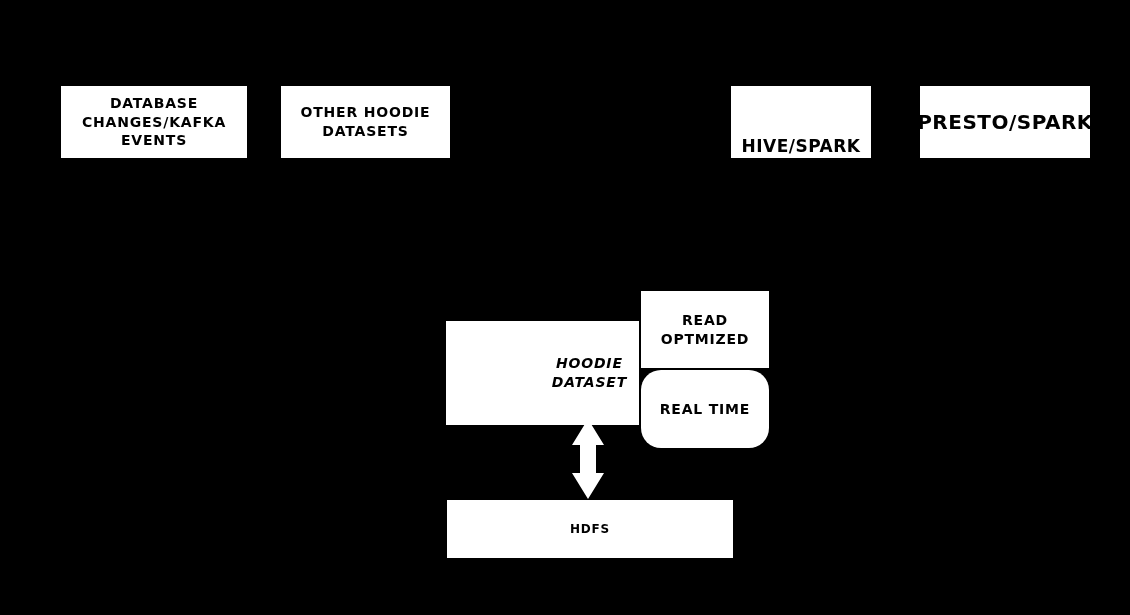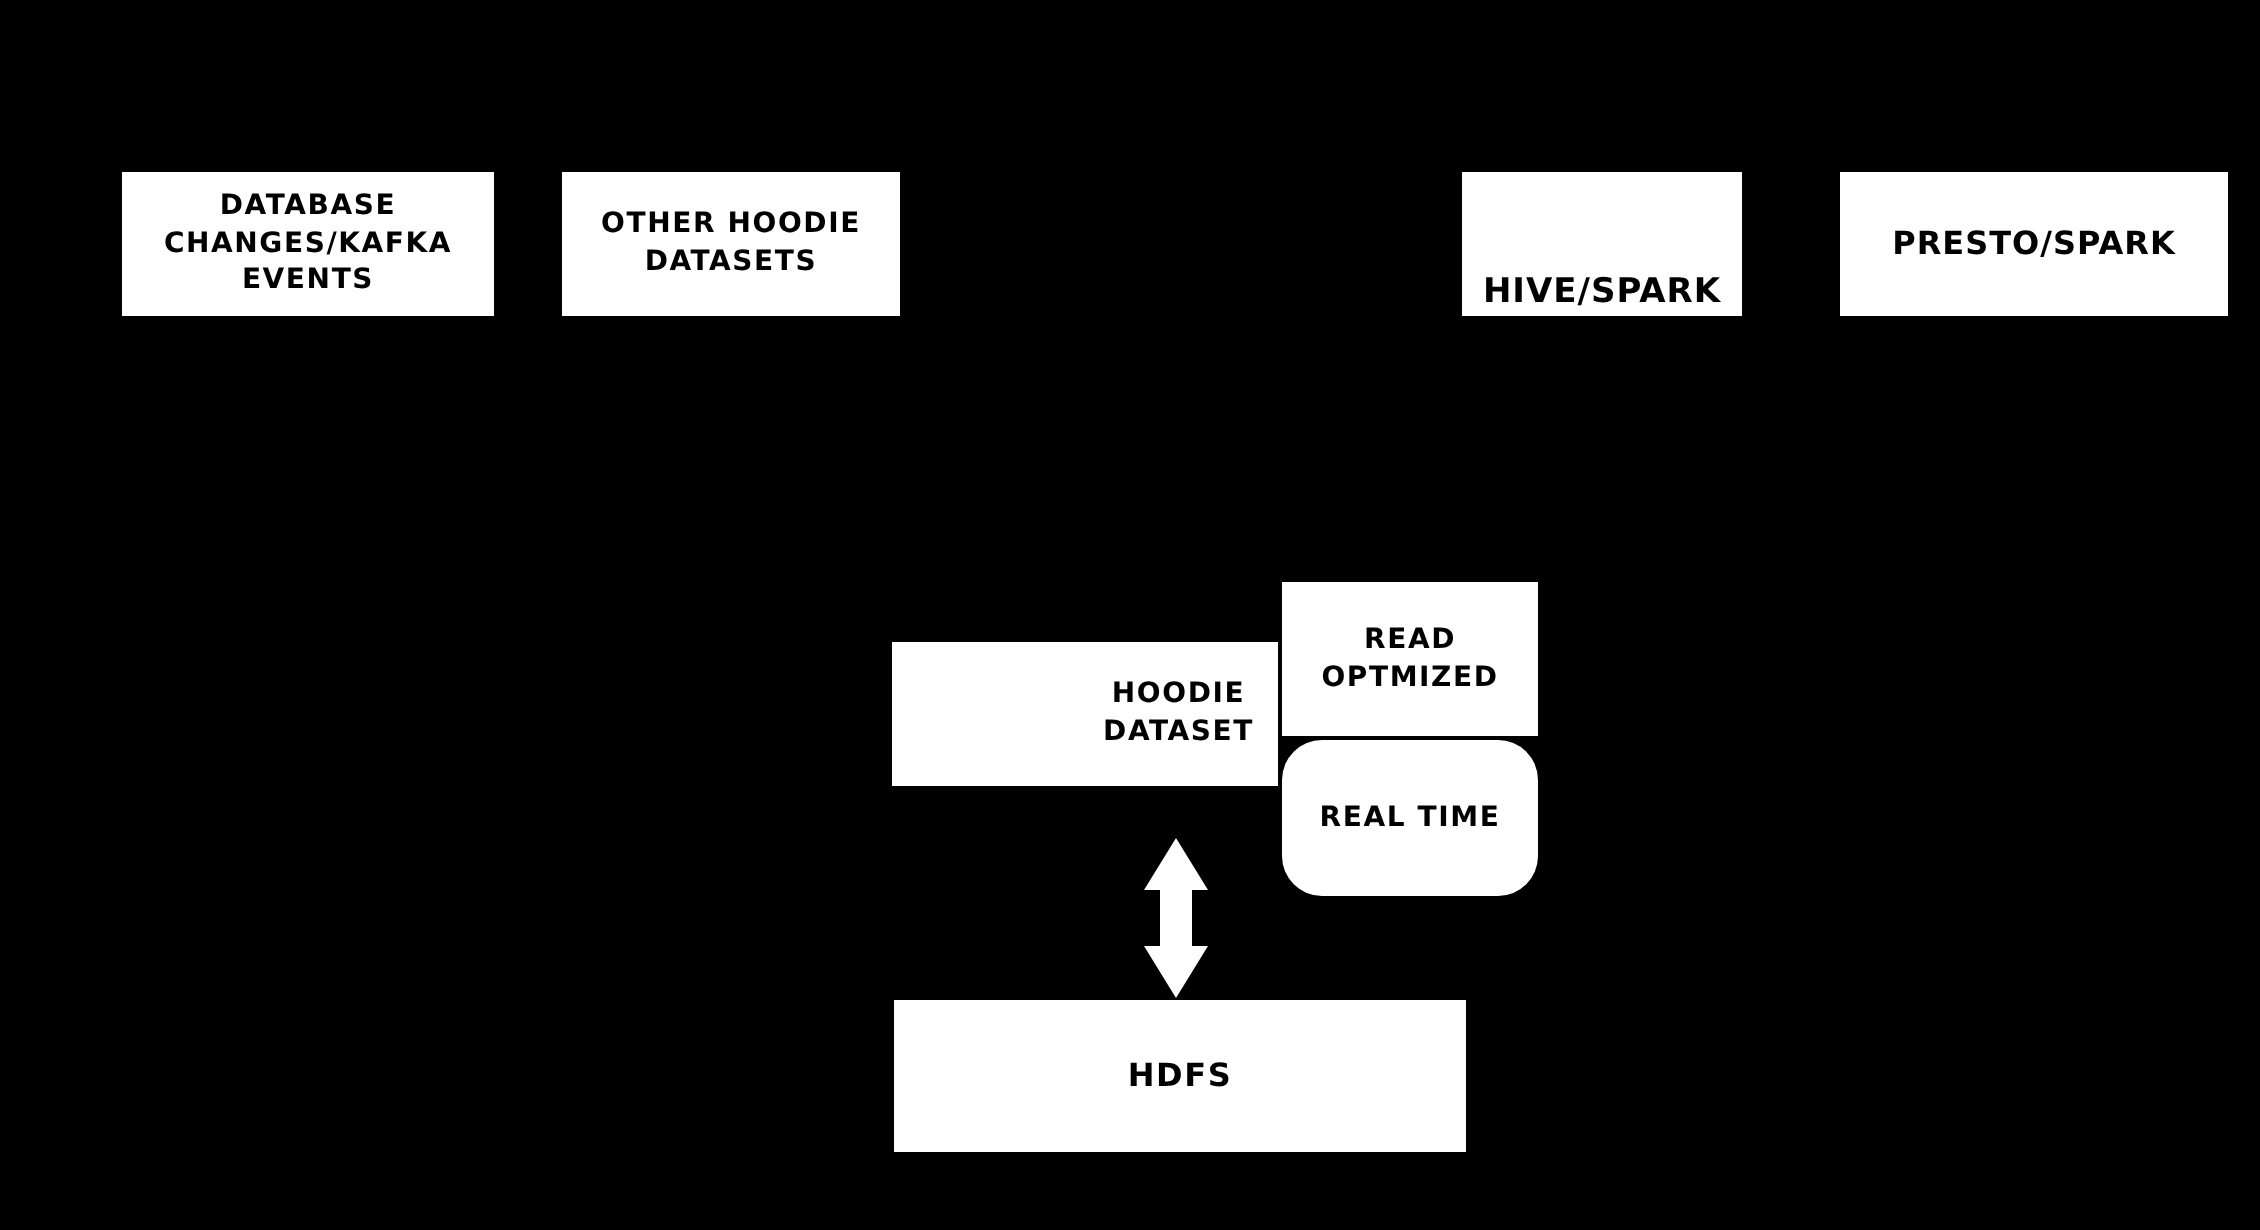--- a/index.html
+++ b/index.html
@@ -28,28 +28,28 @@
     line-height: 1.35;
     letter-spacing: 0.8px;
   }
   .node .lbl {
     white-space: pre-line;
   }
   
   .n-db      { left: 61px;  top: 86px;  width: 186px; height: 72px; }
   .n-other   { left: 281px; top: 86px;  width: 169px; height: 72px; }
   .n-hive    { left: 731px; top: 86px;  width: 140px; height: 72px; font-size: 17px; letter-spacing: 0.5px; align-items: flex-end; }
-  .n-presto  { left: 920px; top: 86px;  width: 194px; height: 72px; font-size: 16px; letter-spacing: 0.5px; }
+  .n-presto  { left: 920px; top: 86px;  width: 170px; height: 72px; font-size: 20px; letter-spacing: 0.5px; }
   
-  .n-hoodie  { left: 446px; top: 321px; width: 193px; height: 72px;
-               justify-content: flex-end; text-align: center; padding-right: 12px; box-sizing: border-box; }
+  .n-hoodie  { left: 446px; top: 321px; width: 193px; height: 104px;
+               justify-content: flex-end; text-align: center; padding-right: 12px; box-sizing: border-box; font-style: italic; }
   .n-readopt { left: 641px; top: 291px; width: 128px; height: 77px; }
   .n-realtime{ left: 641px; top: 370px; width: 128px; height: 78px; border-radius: 20px; }
   
-  .n-hdfs    { left: 447px; top: 500px; width: 286px; height: 76px; font-size: 16px; }
+  .n-hdfs    { left: 447px; top: 500px; width: 286px; height: 58px; font-size: 12px; }
   
   .arrow {
     position: absolute;
     left: 571px;
     top: 419px;
     width: 34px;
     height: 80px;
     display: block;
   }
 </style>

